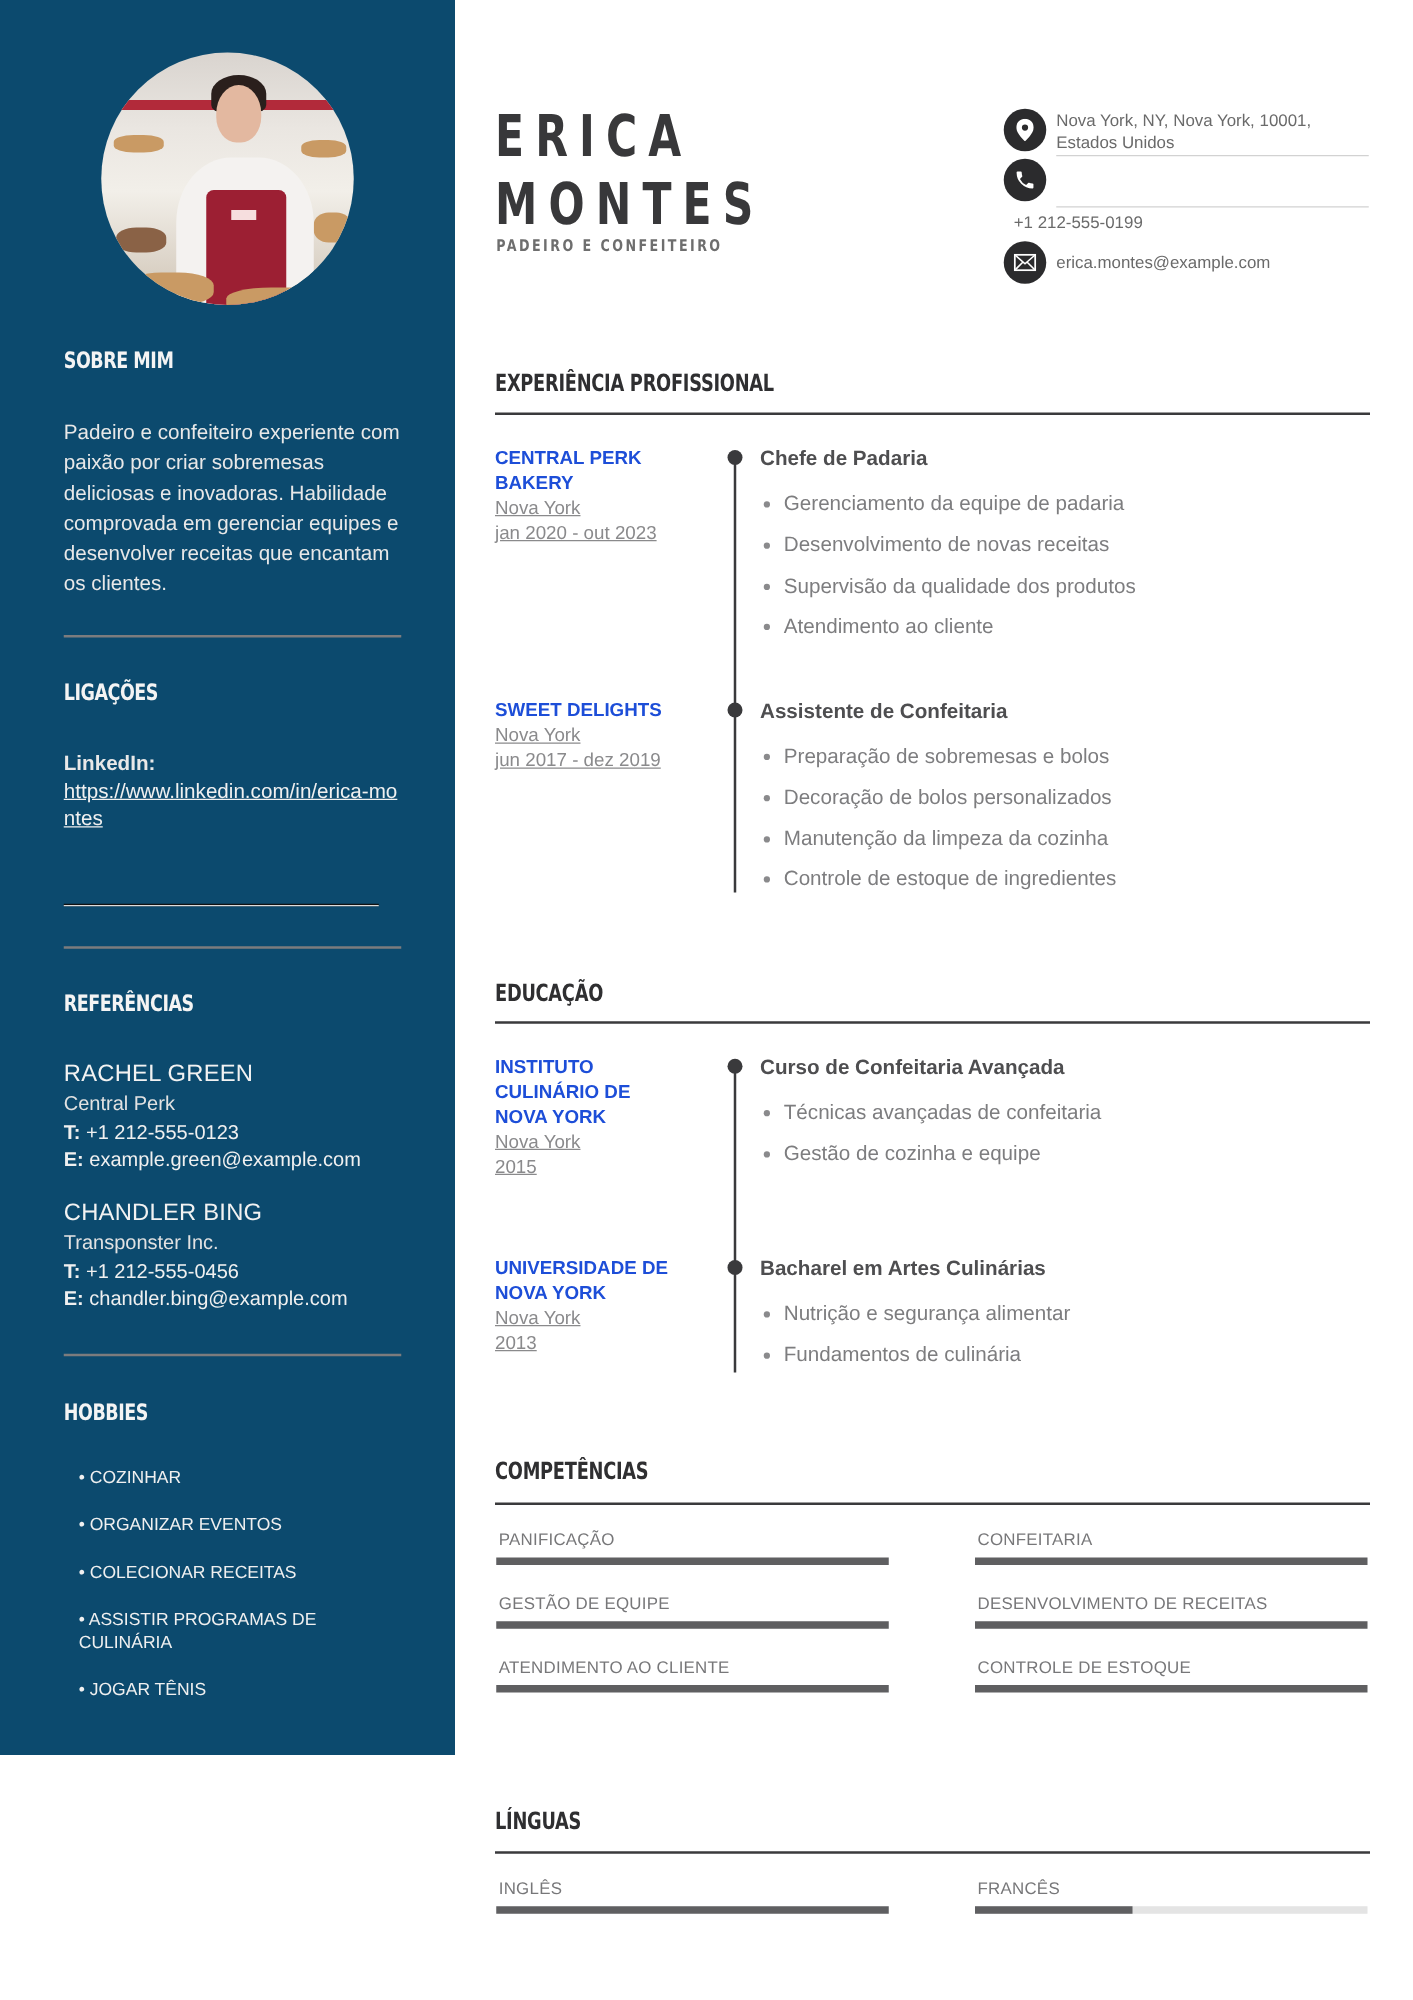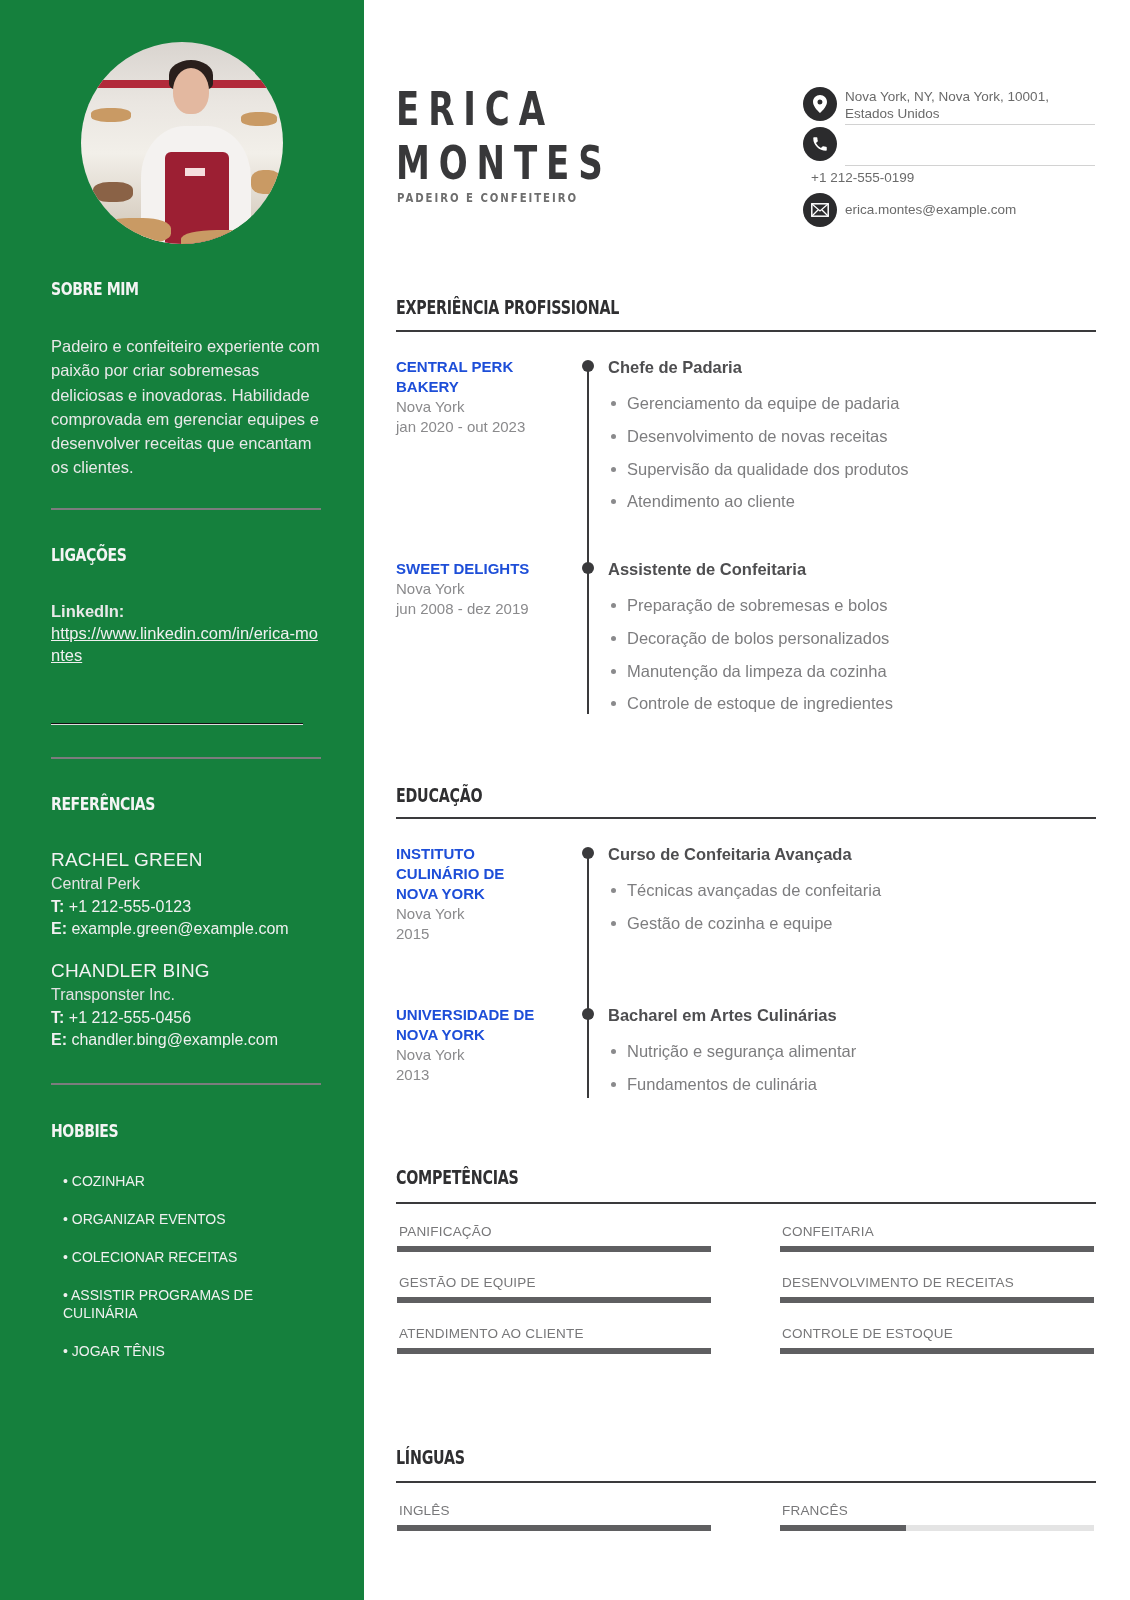--- a/index.html
+++ b/index.html
@@ -1,21 +1,21 @@
 <!DOCTYPE html>
 <html><head>
 <meta charset="utf-8">
 <style>
   * { box-sizing: border-box; margin: 0; padding: 0; }
   html, body { width: 1130px; height: 1600px; background: #ffffff; }
   body { font-family: "Liberation Sans", "DejaVu Sans", sans-serif; position: relative; overflow: hidden; }
 
   .sidebar {
-    position: absolute; left: 0; top: 0; width: 364px; height: 1600px;
-    background: #15803d; color: #f2f2f2; padding-left: 20px;
+    position: absolute; left: 0; top: 0; width: 364px; height: 1404px;
+    background: #0c4a6e; color: #f2f2f2; padding-left: 20px;
   }
   .photo {
     position: absolute; left: 81px; top: 42px; width: 202px; height: 202px; border-radius: 50%;
     overflow: hidden;
     background: linear-gradient(180deg, #d9d4cf 0%, #eae6e1 30%, #f2efe9 55%, #cfc4b5 100%);
   }
   .photo .shelf { position: absolute; left: 0; width: 100%; height: 8px; background: #b22a3a; }
   .photo .shelf.s1 { top: 38px; }
   .photo .bread { position: absolute; border-radius: 40%; background: #c99a64; }
   .photo .face { position: absolute; left: 92px; top: 26px; width: 36px; height: 46px; border-radius: 50% 50% 45% 45%; background: #e3b8a0; }
@@ -66,21 +66,21 @@
     position: absolute; left: 396px; font-family: "DejaVu Sans", sans-serif; font-weight: bold; font-size: 19px;
     color: #2f2f31; letter-spacing: -0.3px; transform: scaleX(0.75); transform-origin: left center; text-transform: uppercase;
   }
   .sec-rule { position: absolute; left: 396px; width: 700px; height: 2px; background: #3a3a3c; }
 
   .tl-line { position: absolute; left: 587px; width: 2px; background: #3a3a3c; }
   .tl-dot { position: absolute; left: 582px; width: 12px; height: 12px; border-radius: 50%; background: #3a3a3c; }
 
   .entry-left { position: absolute; left: 396px; width: 160px; }
   .org { font-size: 15px; font-weight: bold; color: #1d4ed8; line-height: 20px; text-transform: uppercase; }
-  .meta { font-size: 15px; color: #8a8a8c; line-height: 20px; }
+  .meta { font-size: 15px; color: #8a8a8c; line-height: 20px; text-decoration: underline; }
 
   .entry-right { position: absolute; left: 608px; width: 480px; }
   .role { font-size: 16.5px; font-weight: bold; color: #4e4e50; line-height: 20px; }
   .bullets { list-style: none; margin-top: 16px; }
   .bullets li { position: relative; font-size: 16.5px; color: #7d7d7f; line-height: 20px; margin-bottom: 12.8px; padding-left: 19px; }
   .bullets li::before { content: ""; position: absolute; left: 3px; top: 8px; width: 5px; height: 5px; border-radius: 50%; background: #8a8a8c; }
 
   .skill { position: absolute; width: 314px; }
   .skill-label { font-size: 13.5px; color: #777779; letter-spacing: 0.2px; text-transform: uppercase; line-height: 16px; margin-left: 2px; }
   .skill-track { margin-top: 6px; height: 6px; background: #e4e4e4; }
@@ -197,21 +197,21 @@
     <li>Gerenciamento da equipe de padaria</li>
     <li>Desenvolvimento de novas receitas</li>
     <li>Supervisão da qualidade dos produtos</li>
     <li>Atendimento ao cliente</li>
   </ul>
 </div>
 
 <div class="entry-left" style="top:559px;">
   <div class="org">SWEET DELIGHTS</div>
   <div class="meta">Nova York</div>
-  <div class="meta">jun 2008 - dez 2019</div>
+  <div class="meta">jun 2017 - dez 2019</div>
 </div>
 <div class="entry-right" style="top:559px;">
   <div class="role">Assistente de Confeitaria</div>
   <ul class="bullets">
     <li>Preparação de sobremesas e bolos</li>
     <li>Decoração de bolos personalizados</li>
     <li>Manutenção da limpeza da cozinha</li>
     <li>Controle de estoque de ingredientes</li>
   </ul>
 </div>

